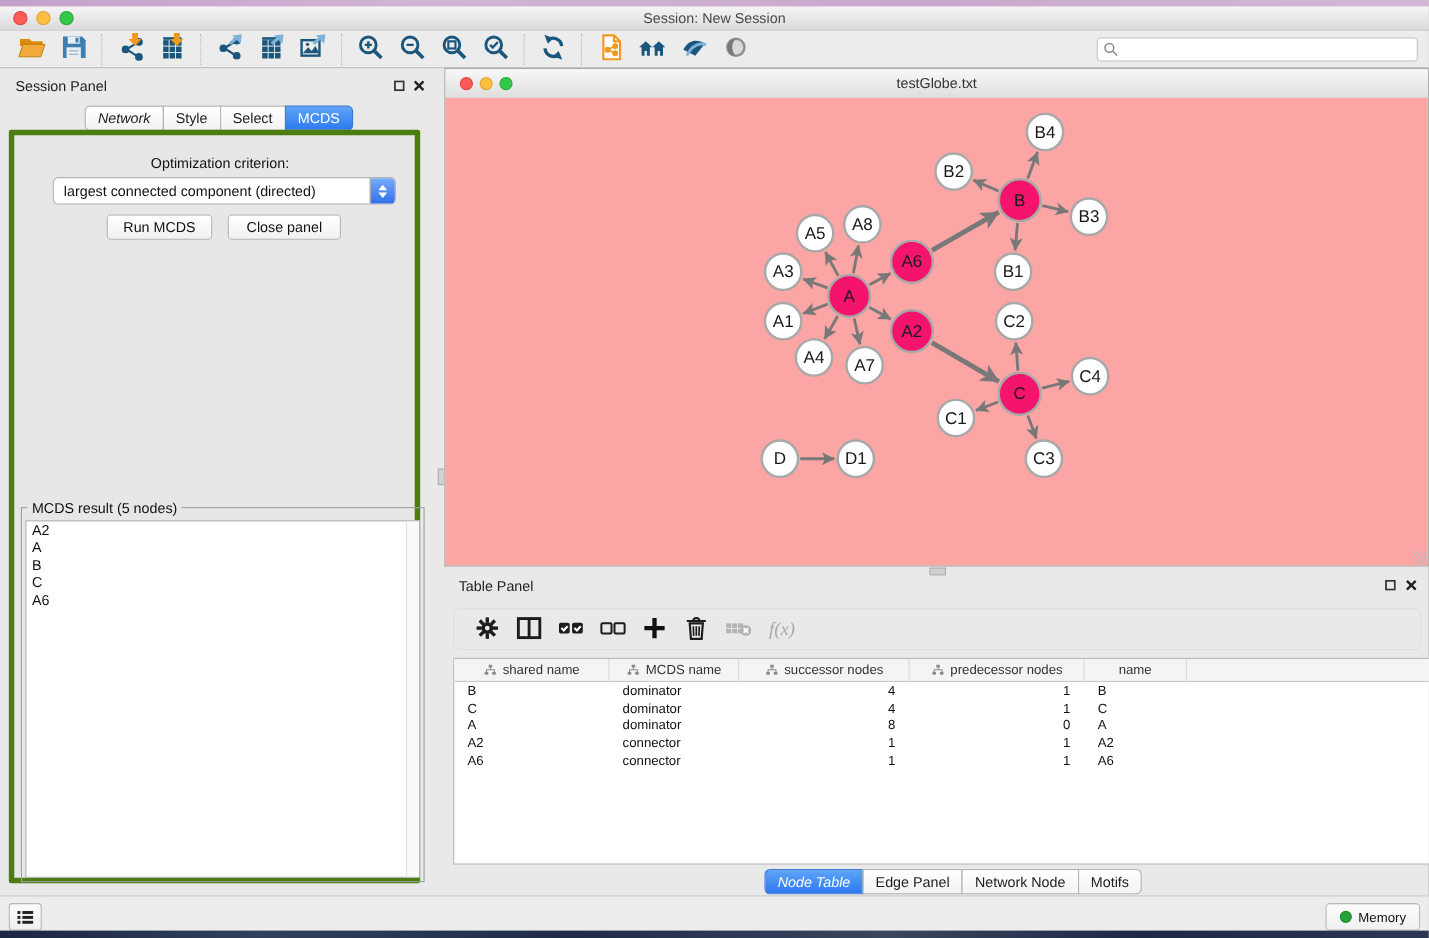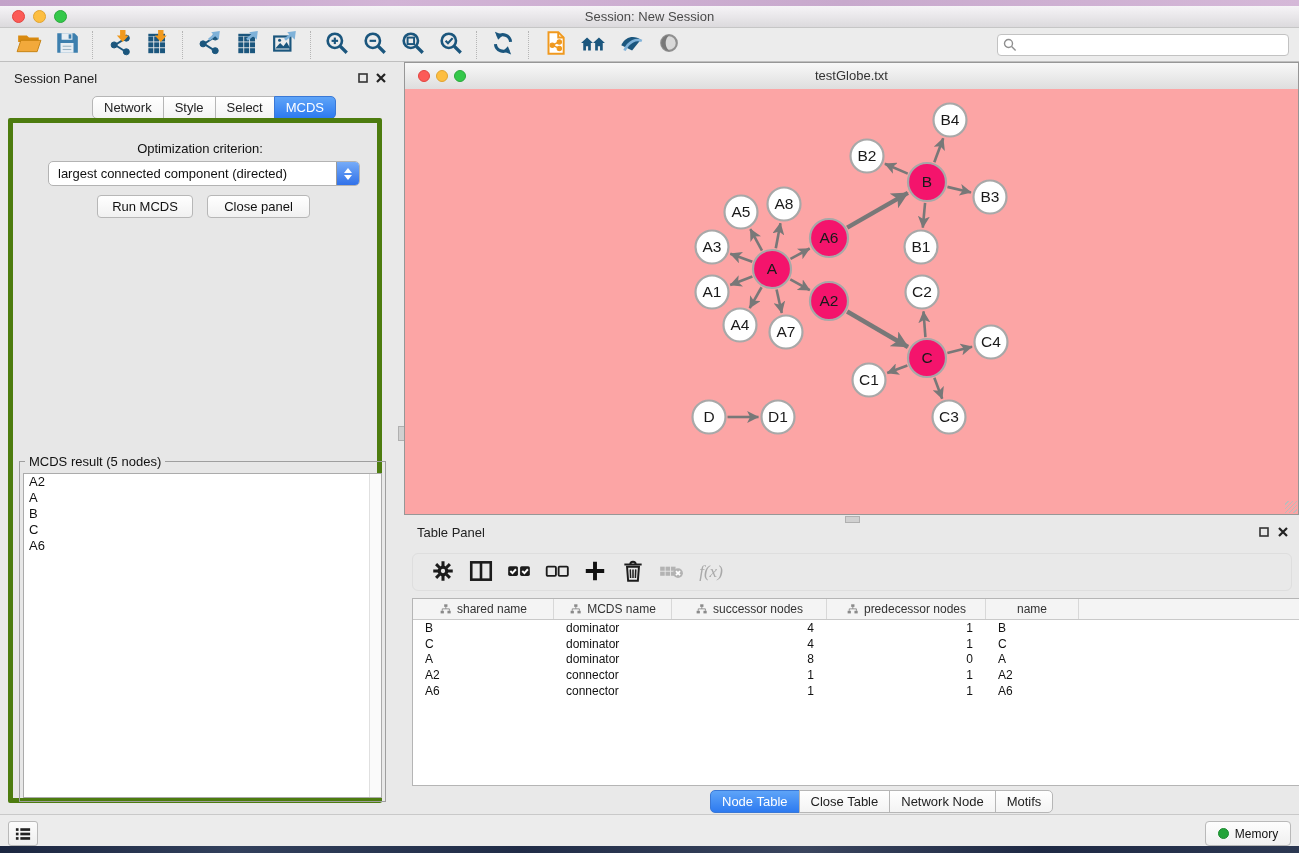--- a/index.html
+++ b/index.html
@@ -27,21 +27,21 @@
   .search-wrap{margin-left:auto;margin-right:10px;position:relative;}
   .search-input{width:292px;height:22px;border:1px solid #c2c2c2;border-radius:4px;background:#fff;
     padding:0 6px 0 24px;font-size:12px;box-sizing:border-box;outline:none;color:#333;}
   .search-mag{position:absolute;left:6px;top:4px;width:14px;height:14px;}
   
   .cp-title,.tp-title{position:absolute;font-size:13px;color:#222;}
   .panel-iconbtn{position:absolute;width:14px;height:14px;display:flex;align-items:center;justify-content:center;background:none;border:none;padding:0;}
   .tabrow{position:absolute;display:flex;}
   .tab{padding:3px 11px;font-size:13px;color:#222;background:linear-gradient(#ffffff,#f3f3f3);
     border:1px solid #b6b6b6;margin-left:-1px;white-space:nowrap;}
-  .tab:first-child{border-radius:5px 0 0 5px;margin-left:16px;}
+  .tab:first-child{border-radius:5px 0 0 5px;margin-left:1px;font-style:italic;}
   .tab:last-child{border-radius:0 5px 5px 0;}
   .tab.active{background:linear-gradient(#5ea4f8,#2d7af0);color:#fff;border-color:#3a78d6;}
   .cp-content{position:absolute;left:8px;top:118px;width:374px;height:685px;background:#e7e7e7;
     border:5px solid #4d7c0f;border-radius:2px;box-sizing:border-box;}
   .opt-label{position:absolute;left:0;width:374px;top:18px;text-align:center;font-size:13px;color:#111;}
   .combo{position:absolute;left:35px;top:38px;width:312px;height:25px;background:#fff;border:1px solid #b3b3b3;
     border-radius:5px;display:flex;align-items:center;box-sizing:border-box;overflow:hidden;}
   .combo-text{flex:1;font-size:13px;color:#111;padding-left:9px;white-space:nowrap;}
   .combo-step{width:22px;height:25px;background:linear-gradient(#79aef9,#2e6fe8);display:flex;flex-direction:column;
     align-items:center;justify-content:center;gap:2px;border-left:1px solid #9a9a9a;}
@@ -634,21 +634,21 @@
           <div class="dt-cell" style="width: 118px; text-align: left; padding: 0px 0px 0px 12px;">connector</div>
           <div class="dt-cell" style="width: 155px; text-align: right; padding: 0px 13px 0px 0px;">1</div>
           <div class="dt-cell" style="width: 159px; text-align: right; padding: 0px 13px 0px 0px;">1</div>
           <div class="dt-cell" style="width: 93px; text-align: left; padding: 0px 0px 0px 12px;">A6</div>
         </div>
       </div>
   </div>
 
   <div class="tabrow" id="tp-tabs" style="left:694px;top:790px;">
       <div class="tab active">Node Table</div>
-      <div class="tab">Close Table</div>
+      <div class="tab">Edge Panel</div>
       <div class="tab">Network Node</div>
       <div class="tab">Motifs</div>
     </div>
 
   <div class="statusbar">
     <button class="sq-btn">
       <svg width="18" height="16" viewBox="0 0 18 16">
         <g fill="#222">
             <rect x="1" y="1.5" width="3" height="3"></rect>
             <rect x="6" y="1.5" width="11" height="3"></rect>

